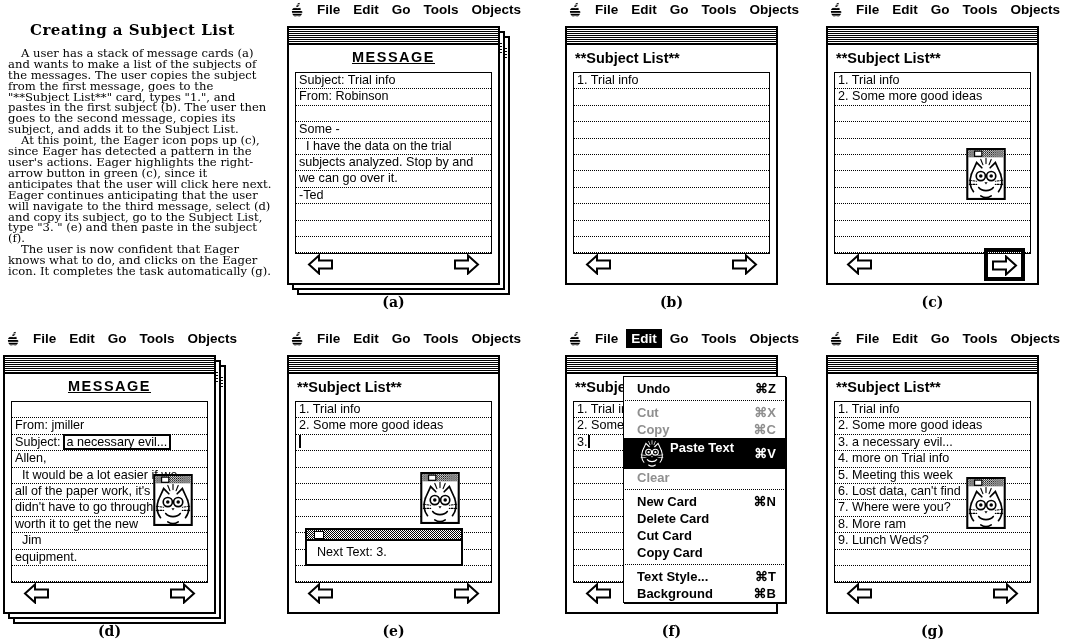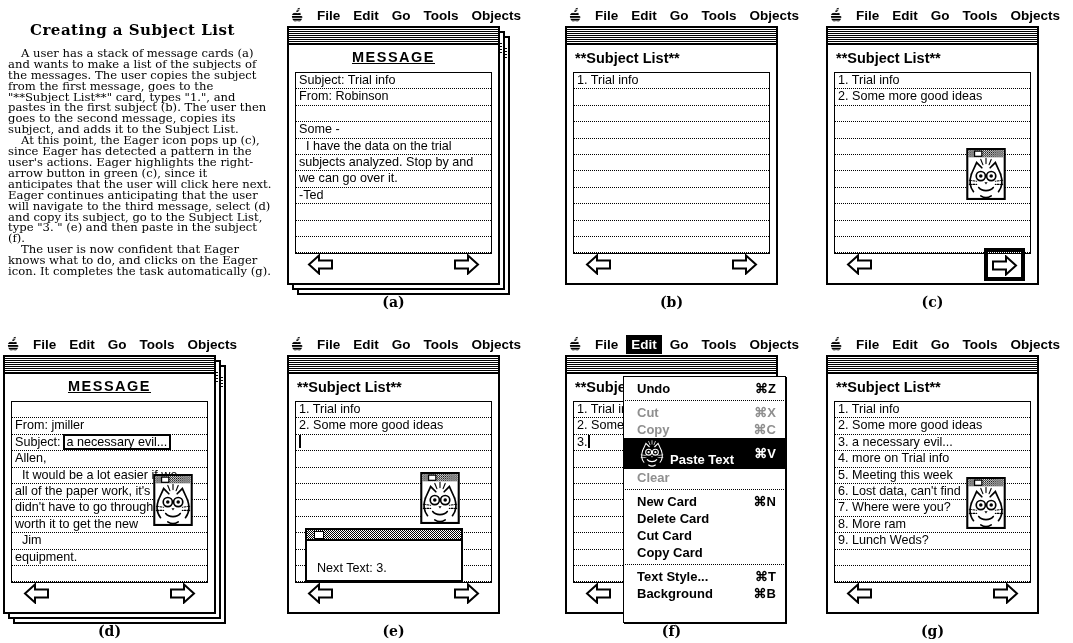--- a/index.html
+++ b/index.html
@@ -8,21 +8,21 @@
   
   .desc{position:absolute;left:8px;top:6px;width:266px;font-family:"DejaVu Serif","Liberation Serif",serif;font-size:11.6px;line-height:10.9px;}
   .desc h1{font-family:"DejaVu Serif","Liberation Serif",serif;font-size:15px;margin:19px 0 12px 22px;letter-spacing:.5px;}
   .desc p{margin:0;text-indent:13px;}
 
   
   .panel{position:absolute;width:230px;}
   #panel-a{left:287px;top:2px}#panel-b{left:565px;top:2px}#panel-c{left:826px;top:2px}
   #panel-d{left:3px;top:331px}#panel-e{left:287px;top:331px}#panel-f{left:565px;top:331px}#panel-g{left:826px;top:331px}
 
-  .menubar{display:flex;align-items:flex-end;gap:13px;height:21px;font-weight:bold;font-size:13.5px;padding-left:2px;white-space:nowrap;}
+  .menubar{display:flex;align-items:flex-start;gap:13px;height:21px;font-weight:bold;font-size:13.5px;padding-left:2px;white-space:nowrap;}
   .menu-item.open{background:#000;color:#fff;padding:2px 5px;margin:-2px -5px;}
   .apple-svg{width:15px;height:16px;flex:0 0 auto;}
 
   .winwrap{position:relative;width:213px;height:259px;margin-top:3px;}
   .stackf{position:absolute;width:213px;height:259px;box-sizing:border-box;border:2px solid #000;background:#fff;}
   .stack1{left:5px;top:5px;z-index:1}.stack2{left:10px;top:10px;z-index:0}
   .stackf::after{content:"";position:absolute;top:10px;right:1px;width:3px;height:12px;
     background:repeating-linear-gradient(to bottom,#000 0 1px,#fff 1px 3px);}
 
   .window{position:absolute;left:0;top:0;width:213px;height:259px;box-sizing:border-box;border:2px solid #000;background:#fff;z-index:2;}
@@ -46,29 +46,29 @@
   #panel-e .cat{left:131px;top:115px}
   #panel-g .cat{left:138px;top:120px}
 
   .panel-label{width:213px;text-align:center;font-family:"DejaVu Serif","Liberation Serif",serif;font-weight:bold;font-size:14px;margin-top:9px;}
 
   
   .popup{position:absolute;left:16px;top:171px;width:158px;box-sizing:border-box;border:2px solid #000;background:#fff;z-index:6;}
   .popup-bar{position:relative;height:9px;border-bottom:2px solid #000;
     background-image:repeating-conic-gradient(#000 0% 25%,#fff 0% 50%);background-size:2px 2px;}
   .popup-close{position:absolute;left:7px;top:1px;width:8px;height:6px;background:#fff;border:1px solid #000;}
-  .popup-text{font-size:12.6px;padding:20px 6px 5px 10px;}
+  .popup-text{font-size:12.6px;padding:4px 6px 5px 10px;}
 
   
-  .dropdown{position:absolute;left:58px;top:21px;width:163px;box-sizing:border-box;background:#fff;border:1px solid #000;box-shadow:1px 1px 0 #000;z-index:20;font-weight:bold;font-size:13px;padding:3px 0 20px 0;}
+  .dropdown{position:absolute;left:58px;top:21px;width:163px;box-sizing:border-box;background:#fff;border:1px solid #000;box-shadow:1px 1px 0 #000;z-index:20;font-weight:bold;font-size:13px;padding:3px 0 0 0;}
   .mi{display:flex;justify-content:space-between;align-items:center;height:17px;padding:0 9px 0 13px;}
   .mi .sc{font-weight:bold;}
   .mi.disabled{color:#8f8f8f;}
   .mi.selected{background:#000;color:#fff;height:31px;}
-  .pl{display:flex;align-items:flex-end;gap:3px;}
+  .pl{display:flex;align-items:flex-start;gap:3px;}
   .menu-cat{width:30px;height:27px;color:#fff;}
   .msep{border-top:1px dotted #000;margin:3px 1px;}
 
   .hidden-defs{position:absolute;width:0;height:0;overflow:hidden;}
 </style>
 </head>
 <body>
 
 <svg class="hidden-defs" xmlns="http://www.w3.org/2000/svg" aria-hidden="true">
   <defs>

